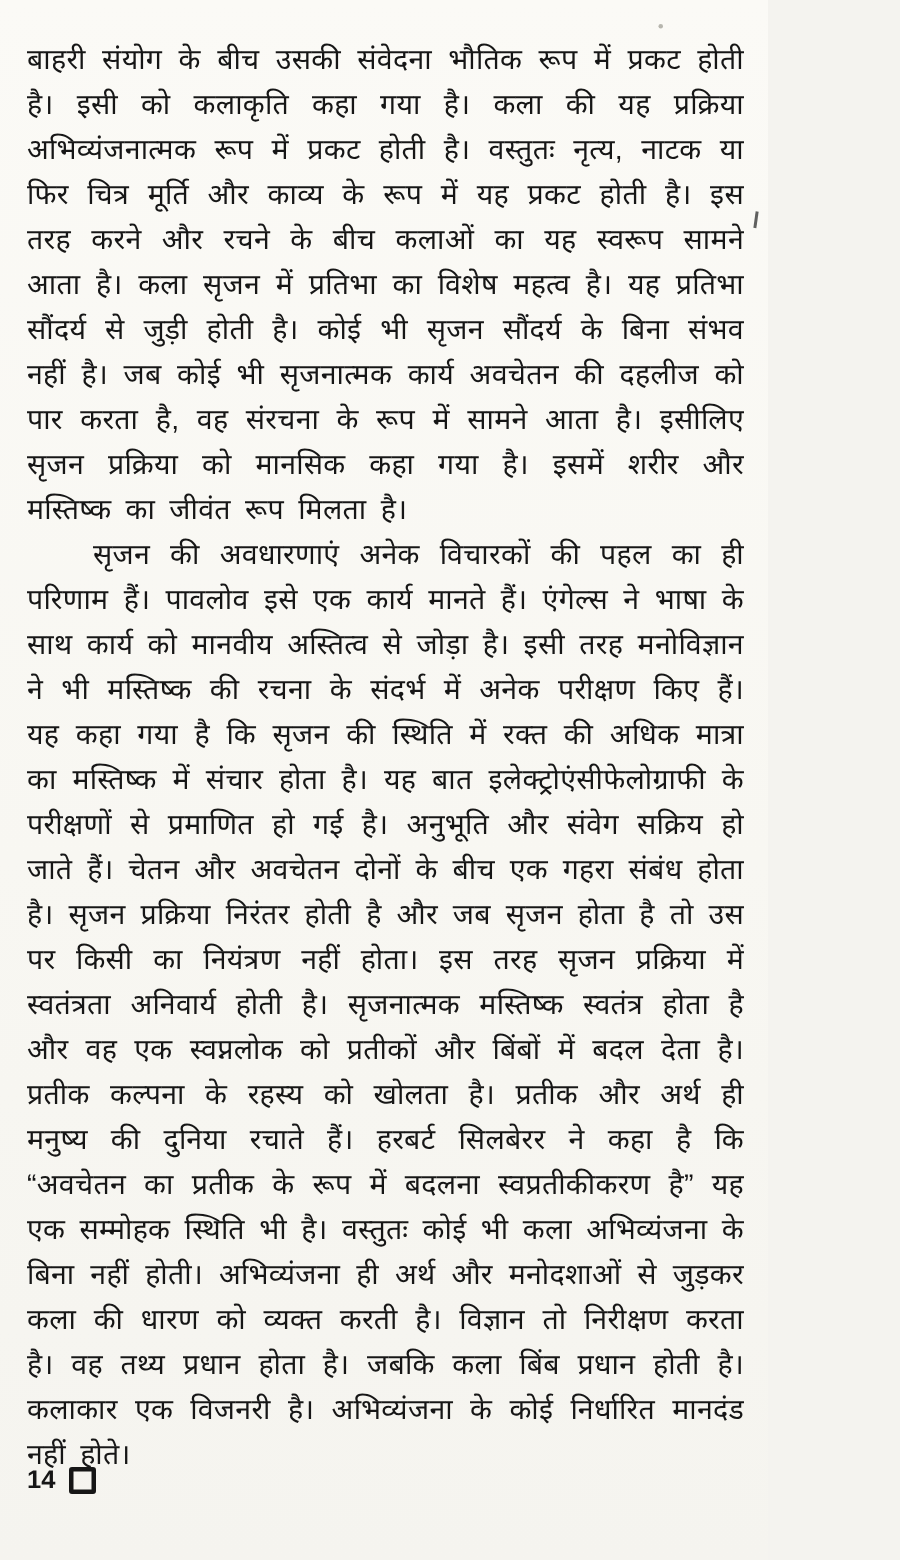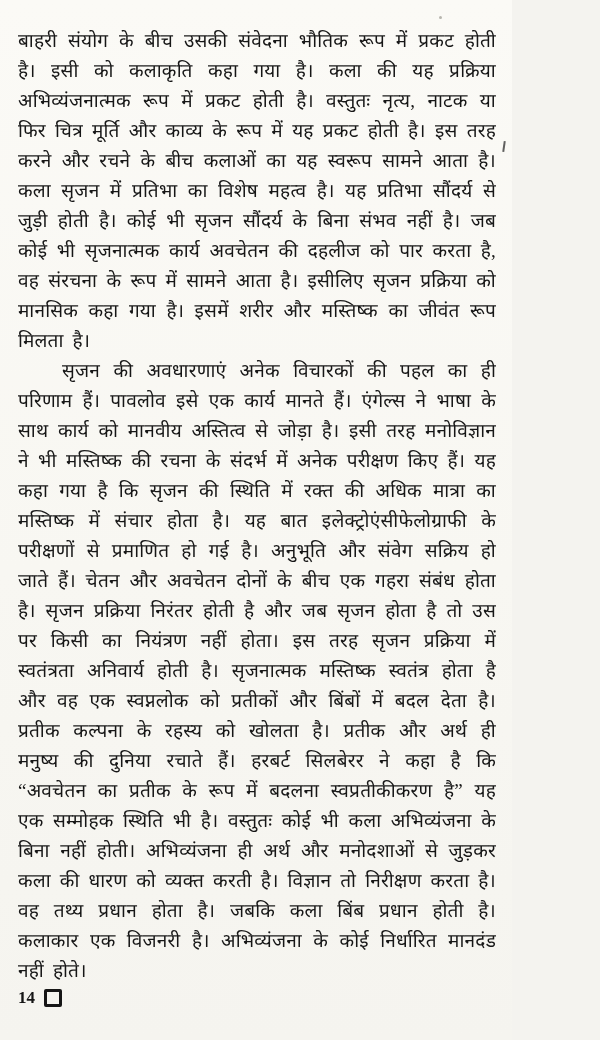--- a/index.html
+++ b/index.html
@@ -11,21 +11,21 @@
     height: 1040px;
     overflow: hidden;
     background: #f4f3ef;
   }
   .page {
     position: relative;
     width: 512px;
     height: 1040px;
     background: linear-gradient(180deg, #fbfaf6 0%, #f8f7f2 55%, #f5f4ef 100%);
     color: #161616;
-    font-family: Liberation Serif, serif;
+    font-family: Liberation Sans, sans-serif;
     box-sizing: border-box;
   }
   .content {
     position: absolute;
     top: 26px;
     left: 18px;
     right: 16px;
     overflow: hidden;
   }
   .body-text {
@@ -43,21 +43,21 @@
   .section-heading {
     margin: 46px 0 24px 0;
     font-size: 21px;
     font-weight: bold;
     line-height: 28px;
     letter-spacing: 0.3px;
   }
   .footer {
     position: absolute;
     left: 18px;
-    bottom: 32px;
+    bottom: 43px;
     display: flex;
     align-items: center;
     gap: 9px;
     font-weight: bold;
     justify-content: flex-end;
   }
   .page-num {
     font-size: 17px;
   }
   .square-icon {

